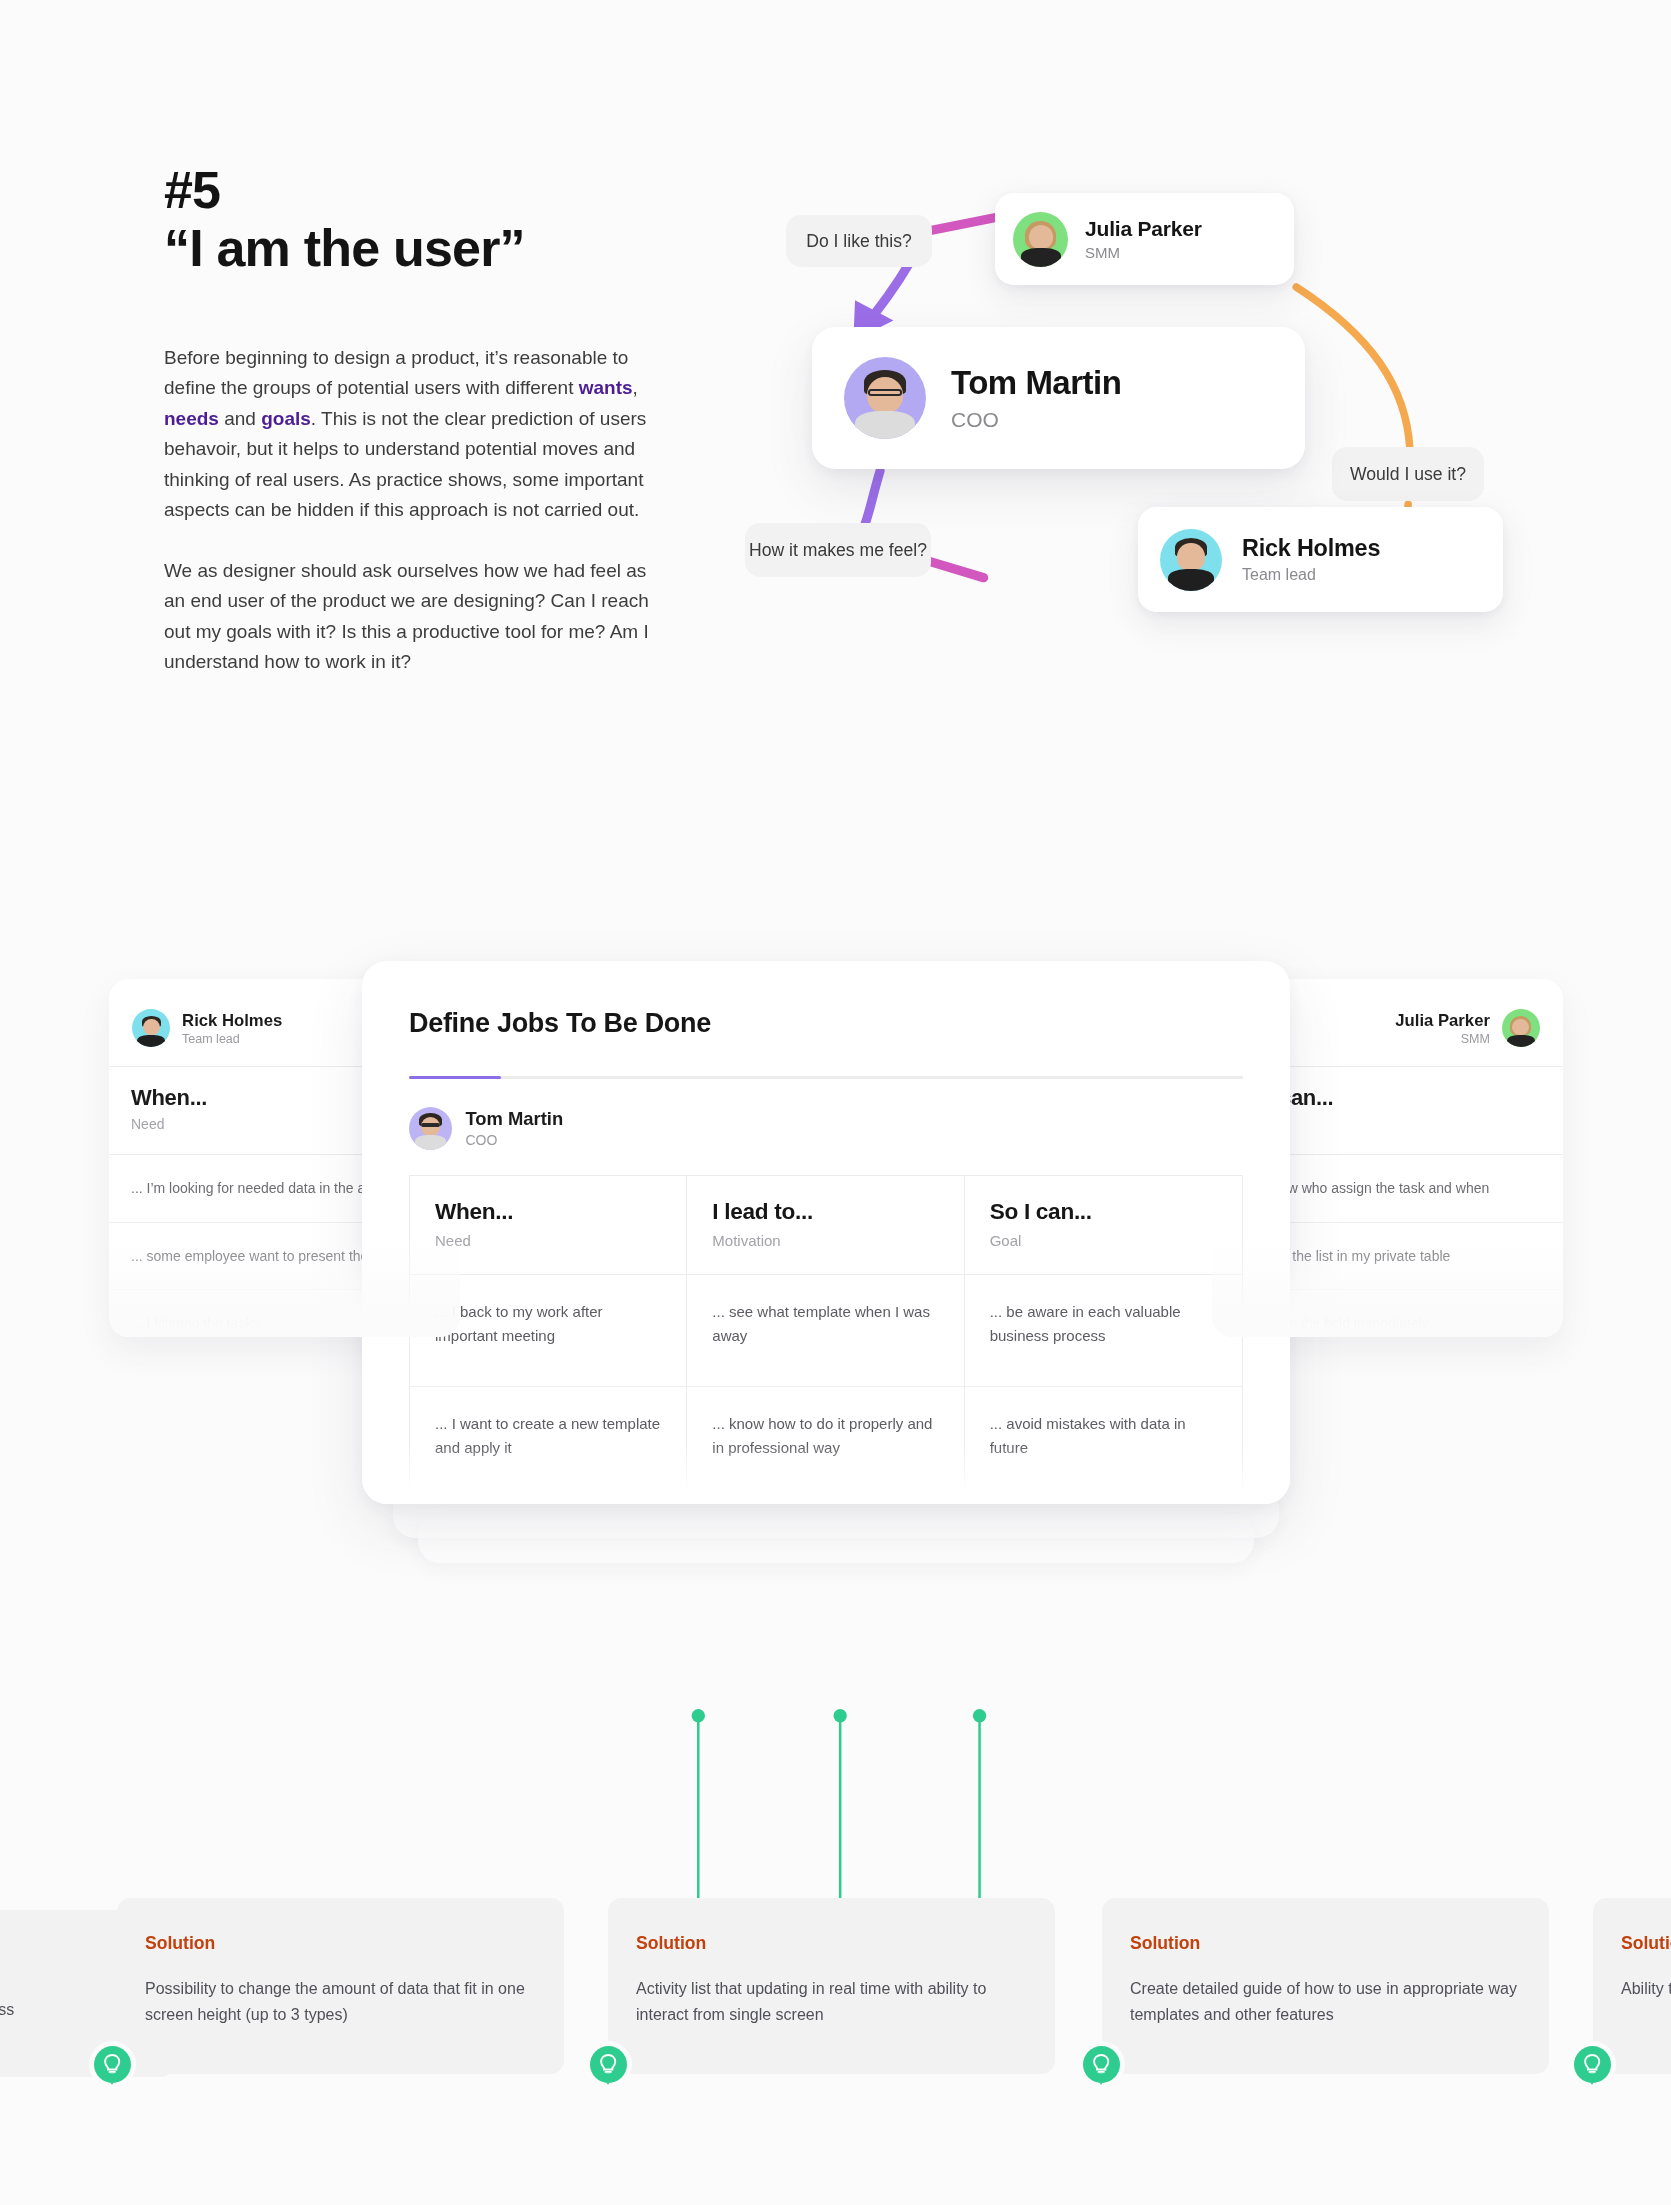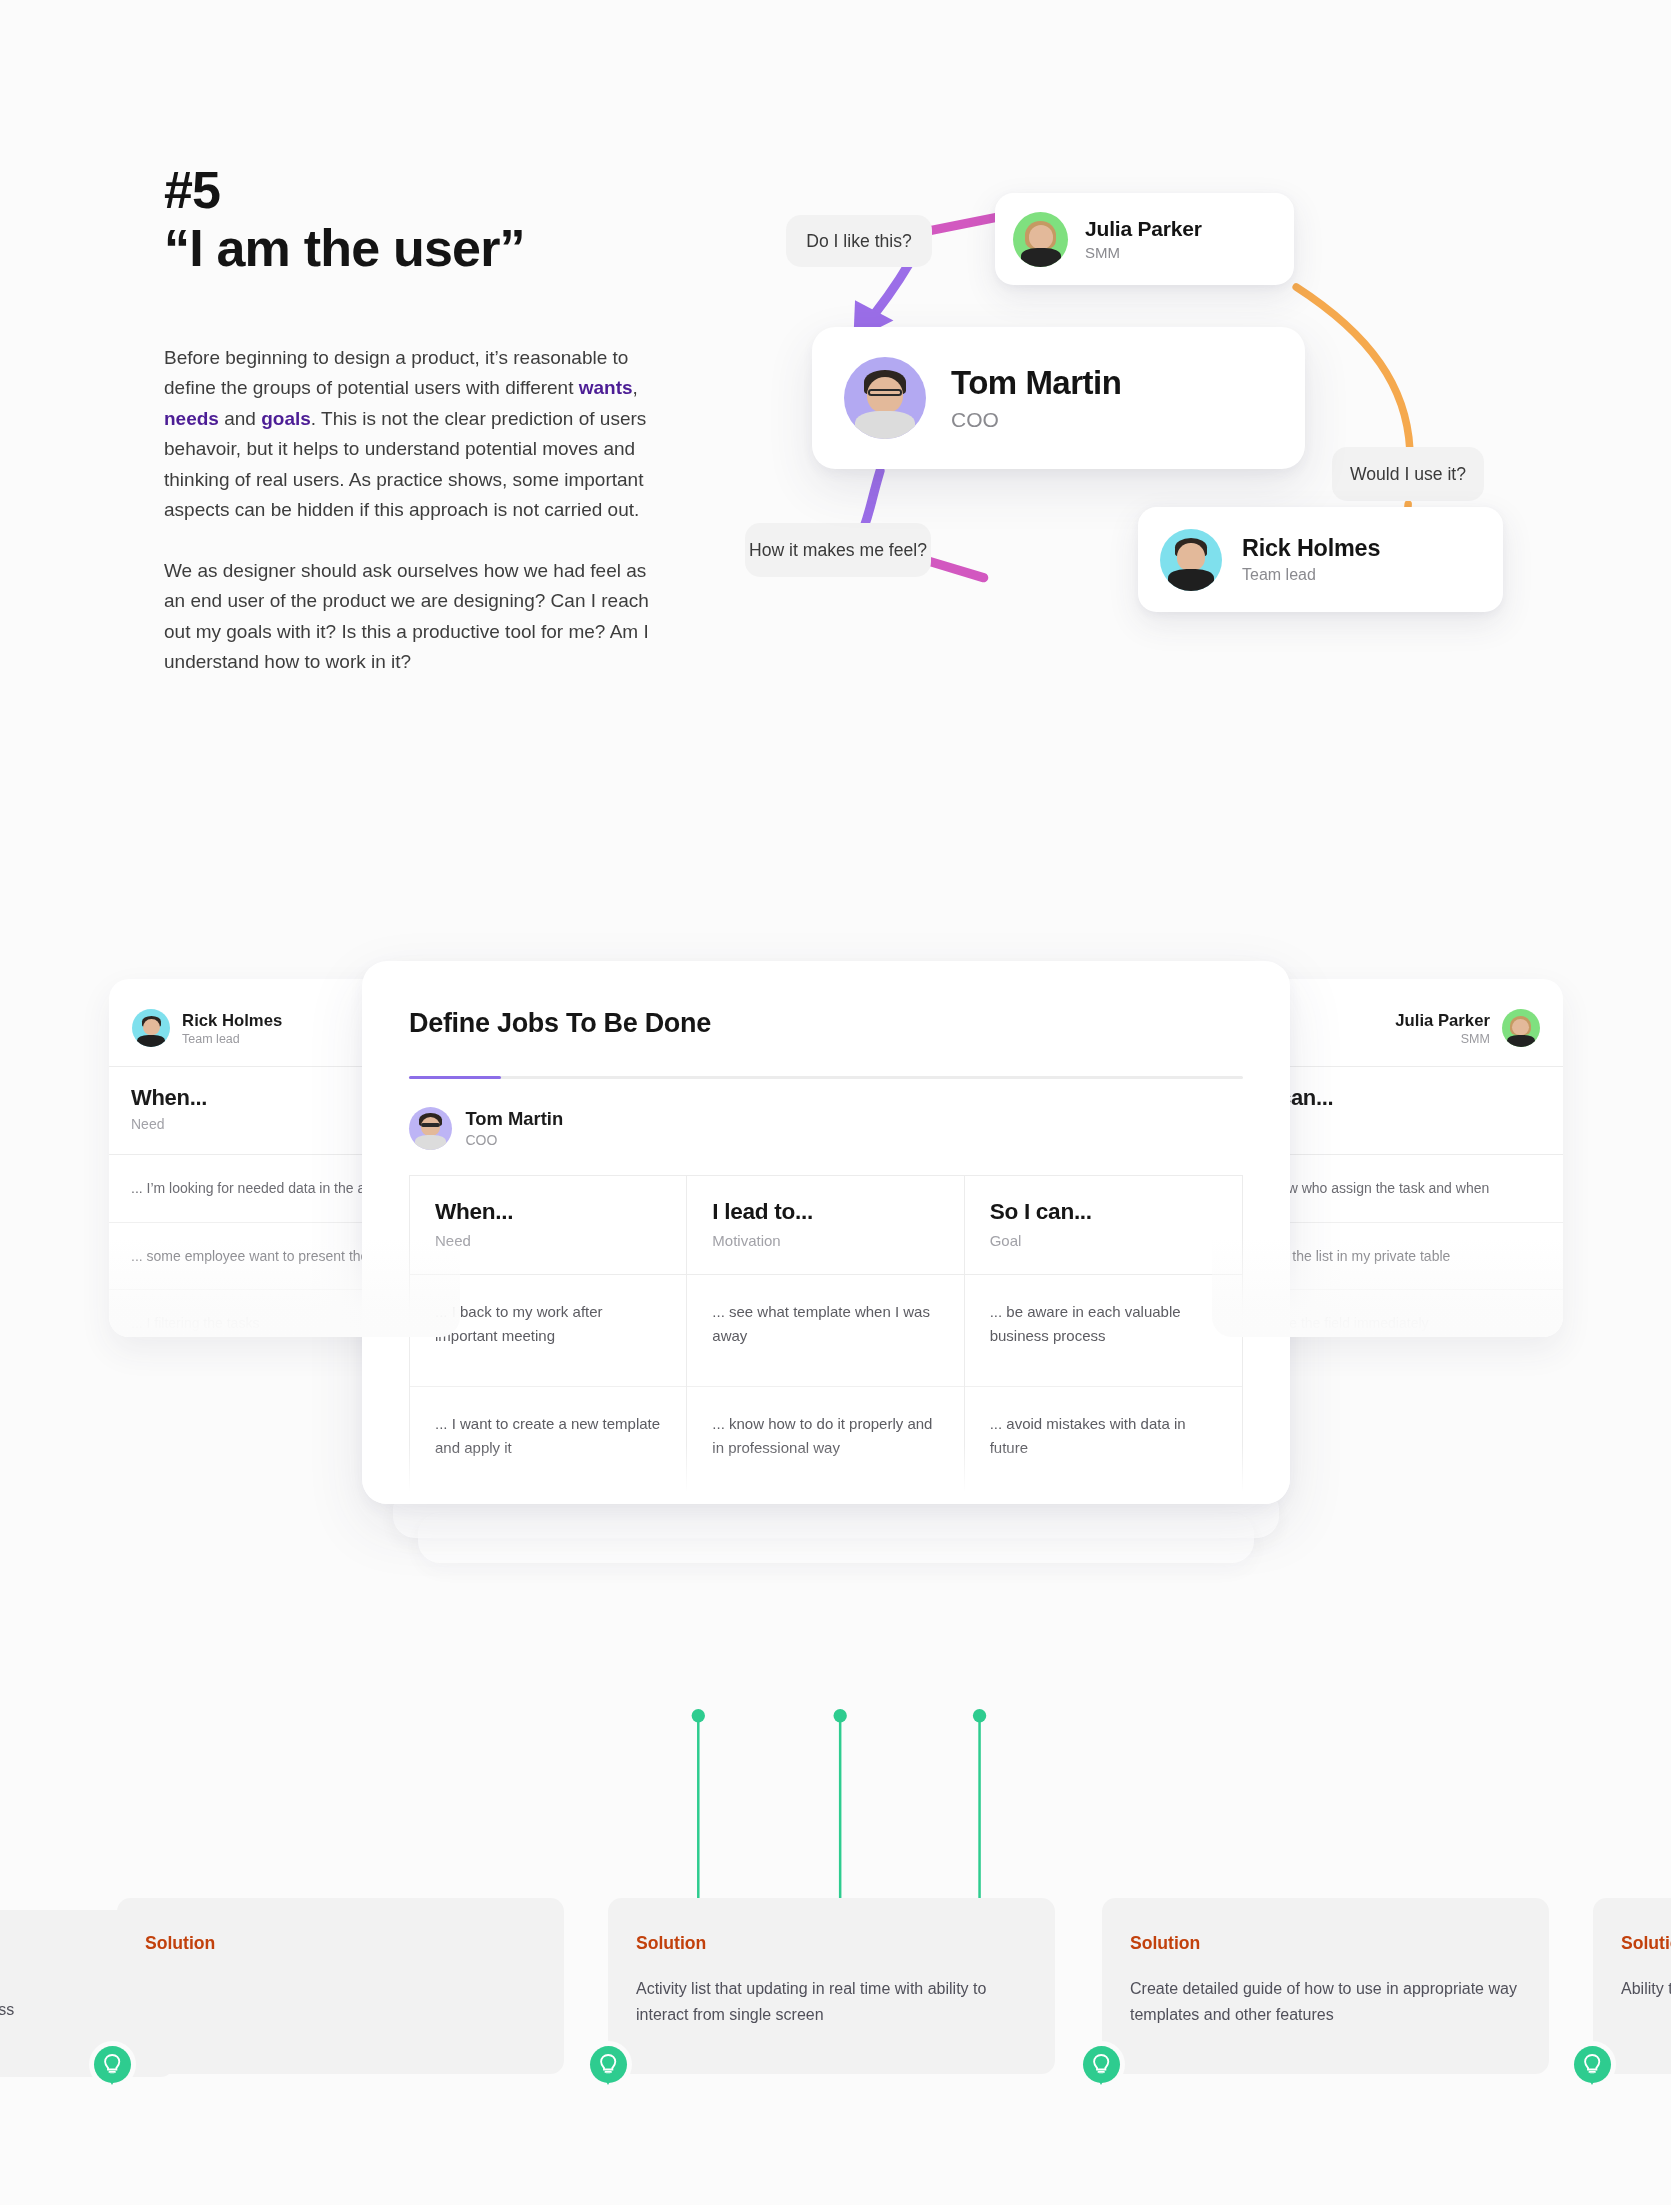--- a/index.html
+++ b/index.html
@@ -384,20 +384,21 @@
     <path d="M 1172 32 L 1172 250 Q 1172 290 1212 290 L 1547 290 Q 1587 290 1587 330 L 1587 508" stroke="#2ecc8f" stroke-width="3" fill="none"></path>
     <polygon points="1573,500 1601,500 1587,540" fill="#2ecc8f"></polygon>
   </svg>
 
   <div class="sol" id="sol-0">
     <div class="sb" style="margin-top:52px">...hllness</div>
   </div>
 
   <div class="sol" id="sol-1">
     <div class="st">Solution</div>
+    <div class="sb">Possibility to change the amount of data that fit in one screen height (up to 3 types)</div>
   </div>
 
   <div class="sol" id="sol-2">
     <div class="st">Solution</div>
     <div class="sb">Activity list that updating in real time with ability to interact from single screen</div>
   </div>
 
   <div class="sol" id="sol-3">
     <div class="st">Solution</div>
     <div class="sb">Create detailed guide of how to use in appropriate way templates and other features</div>

